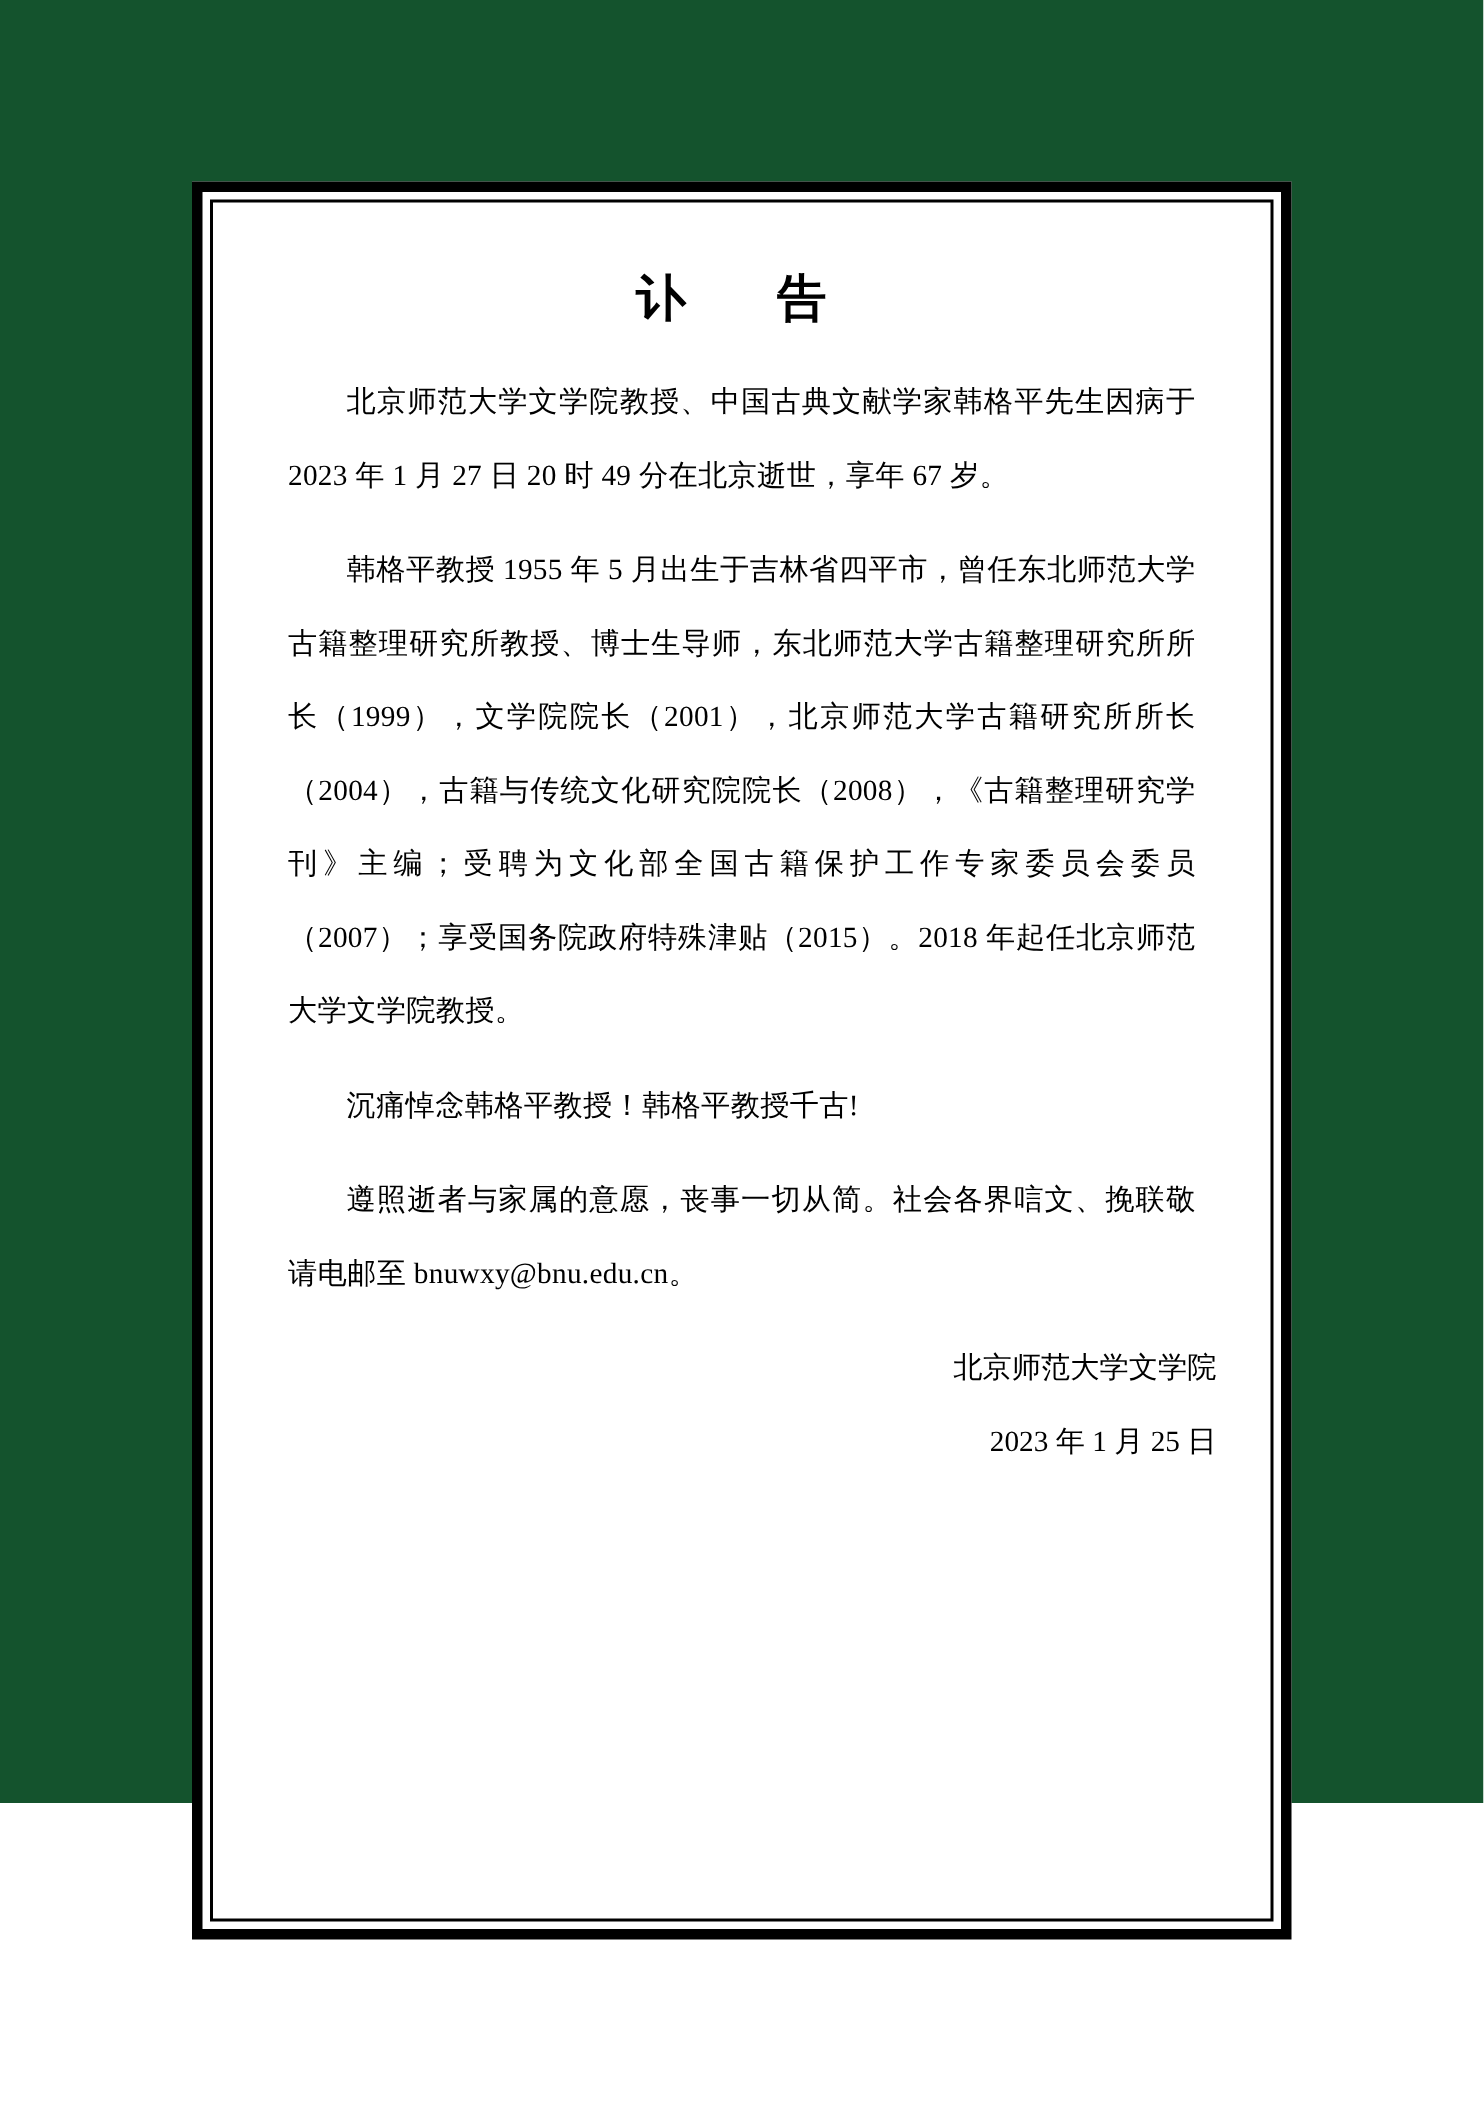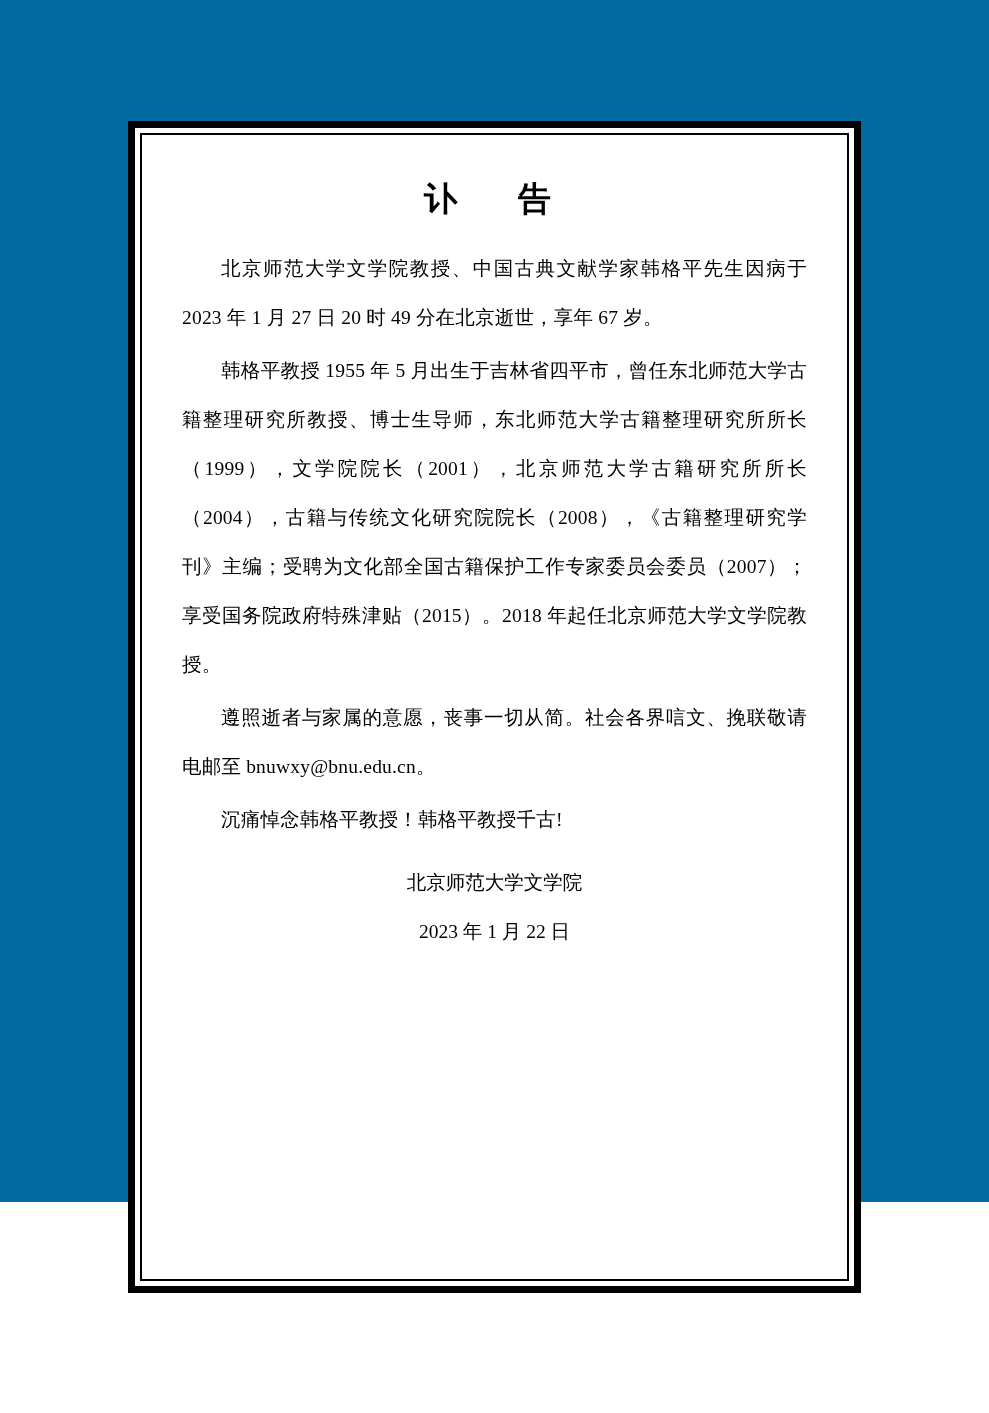--- a/index.html
+++ b/index.html
@@ -12,21 +12,21 @@
     height: 1413px;
     font-family: "Liberation Serif", "DejaVu Serif", serif;
     color: #000000;
     position: relative;
   }
   .page {
     position: absolute;
     left: 0; top: 0;
     width: 989px;
     height: 1202px;
-    background: #0369a1;
+    background: #14532d;
   }
   .notice-frame {
     position: absolute;
     left: 128px;
     top: 121px;
     width: 733px;
     height: 1172px;
     border: 7px solid #000000;
     background: #ffffff;
     box-sizing: border-box;
@@ -45,49 +45,49 @@
     text-align: center;
     font-size: 33px;
     font-weight: bold;
     letter-spacing: 14px;
     margin: 12px 0 22px 0;
     font-family: "Liberation Sans", "DejaVu Sans", sans-serif;
   }
   p.para {
     font-size: 19.5px;
     line-height: 49px;
-    margin: 4px;
+    margin: 14px;
     text-indent: 2em;
     text-align: justify;
     text-justify: inter-ideograph;
     letter-spacing: 0.2px;
   }
   .signature {
     margin-top: 14px;
   }
   .signature div {
     font-size: 19.5px;
     line-height: 49px;
-    text-align: center;
+    text-align: right;
   }
 </style>
 </head>
 <body>
 
 <div class="page">
   <div class="notice-frame">
     <div class="notice-inner">
 
       <div class="notice-title">讣　告</div>
 
       <p class="para">北京师范大学文学院教授、中国古典文献学家韩格平先生因病于 2023 年 1 月 27 日 20 时 49 分在北京逝世，享年 67 岁。</p>
       <p class="para">韩格平教授 1955 年 5 月出生于吉林省四平市，曾任东北师范大学古籍整理研究所教授、博士生导师，东北师范大学古籍整理研究所所长（1999），文学院院长（2001），北京师范大学古籍研究所所长（2004），古籍与传统文化研究院院长（2008），《古籍整理研究学刊》主编；受聘为文化部全国古籍保护工作专家委员会委员（2007）；享受国务院政府特殊津贴（2015）。2018 年起任北京师范大学文学院教授。</p>
+      <p class="para">沉痛悼念韩格平教授！韩格平教授千古!</p>
       <p class="para">遵照逝者与家属的意愿，丧事一切从简。社会各界唁文、挽联敬请电邮至 bnuwxy@bnu.edu.cn。</p>
-      <p class="para">沉痛悼念韩格平教授！韩格平教授千古!</p>
 
       <div class="signature">
         <div>北京师范大学文学院</div>
-        <div>2023 年 1 月 22 日</div>
+        <div>2023 年 1 月 25 日</div>
       </div>
 
     </div>
   </div>
 </div>
 
 </body></html>

